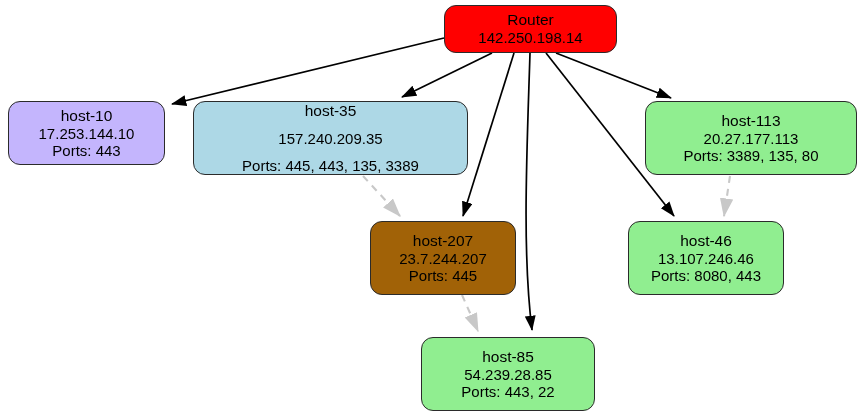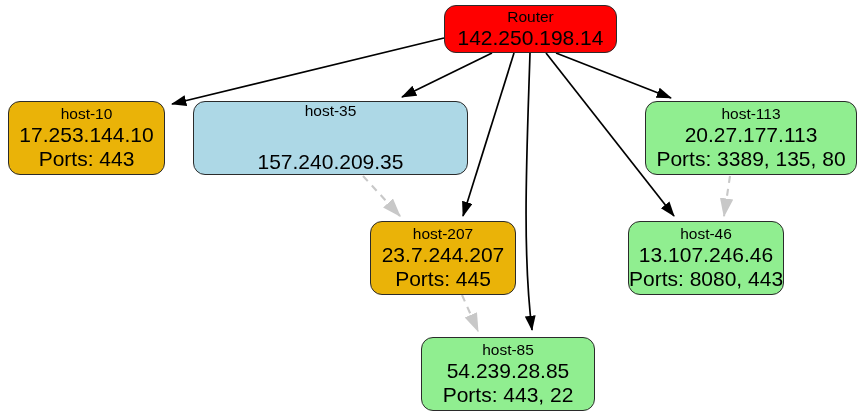--- a/index.html
+++ b/index.html
@@ -33,21 +33,21 @@
     align-items: center;
     justify-content: center;
     text-align: center;
     color: #000000;
     line-height: 1.16;
     white-space: nowrap;
     z-index: 5;
   }
   .node-line {
     display: block;
-    font-size: 21px;
+    font-size: 15px;
   }
   .node-line.title {
     font-size: 15.5px;
   }
 </style>
 </head>
 <body>
 
 <div id="canvas">
 
@@ -71,35 +71,36 @@
         <path d="M 730,176 L 724,216" fill="none" stroke="#C8C8C8" stroke-width="2.1" stroke-dasharray="7,6" marker-end="url(#arrow-gray)"></path>
         <path d="M 462,295 L 478,331" fill="none" stroke="#C8C8C8" stroke-width="2.1" stroke-dasharray="7,6" marker-end="url(#arrow-gray)"></path>
       </g>
   </svg>
 
   <div id="nodes-group">
       <div class="graph-node" style="left: 444px; top: 5px; width: 173px; height: 48px; background: rgb(255, 0, 0); border-color: rgb(43, 43, 43);">
         <span class="node-line title">Router</span>
         <span class="node-line">142.250.198.14</span>
       </div>
-      <div class="graph-node" style="left: 8px; top: 101px; width: 157px; height: 74px; background: #eab308; border-color: rgb(43, 43, 43);">
+      <div class="graph-node" style="left: 8px; top: 101px; width: 157px; height: 64px; background: #c4b5fd; border-color: rgb(43, 43, 43);">
         <span class="node-line title">host-10</span>
         <span class="node-line">17.253.144.10</span>
         <span class="node-line">Ports: 443</span>
       </div>
       <div class="graph-node" style="left: 193px; top: 101px; width: 275px; height: 74px; background: rgb(173, 216, 230); border-color: rgb(43, 43, 43); justify-content: space-between;">
         <span class="node-line title">host-35</span>
         <span class="node-line">157.240.209.35</span>
+        <span class="node-line">Ports: 445, 443, 135, 3389</span>
       </div>
       <div class="graph-node" style="left: 645px; top: 101px; width: 212px; height: 74px; background: rgb(144, 238, 144); border-color: rgb(43, 43, 43);">
         <span class="node-line title">host-113</span>
         <span class="node-line">20.27.177.113</span>
         <span class="node-line">Ports: 3389, 135, 80</span>
       </div>
-      <div class="graph-node" style="left: 370px; top: 221px; width: 146px; height: 74px; background: #eab308; border-color: rgb(43, 43, 43);">
+      <div class="graph-node" style="left: 370px; top: 221px; width: 146px; height: 74px; background: #a16207; border-color: rgb(43, 43, 43);">
         <span class="node-line title">host-207</span>
         <span class="node-line">23.7.244.207</span>
         <span class="node-line">Ports: 445</span>
       </div>
       <div class="graph-node" style="left: 628px; top: 221px; width: 156px; height: 74px; background: rgb(144, 238, 144); border-color: rgb(43, 43, 43);">
         <span class="node-line title">host-46</span>
         <span class="node-line">13.107.246.46</span>
         <span class="node-line">Ports: 8080, 443</span>
       </div>
       <div class="graph-node" style="left: 421px; top: 337px; width: 174px; height: 74px; background: rgb(144, 238, 144); border-color: rgb(43, 43, 43);">

